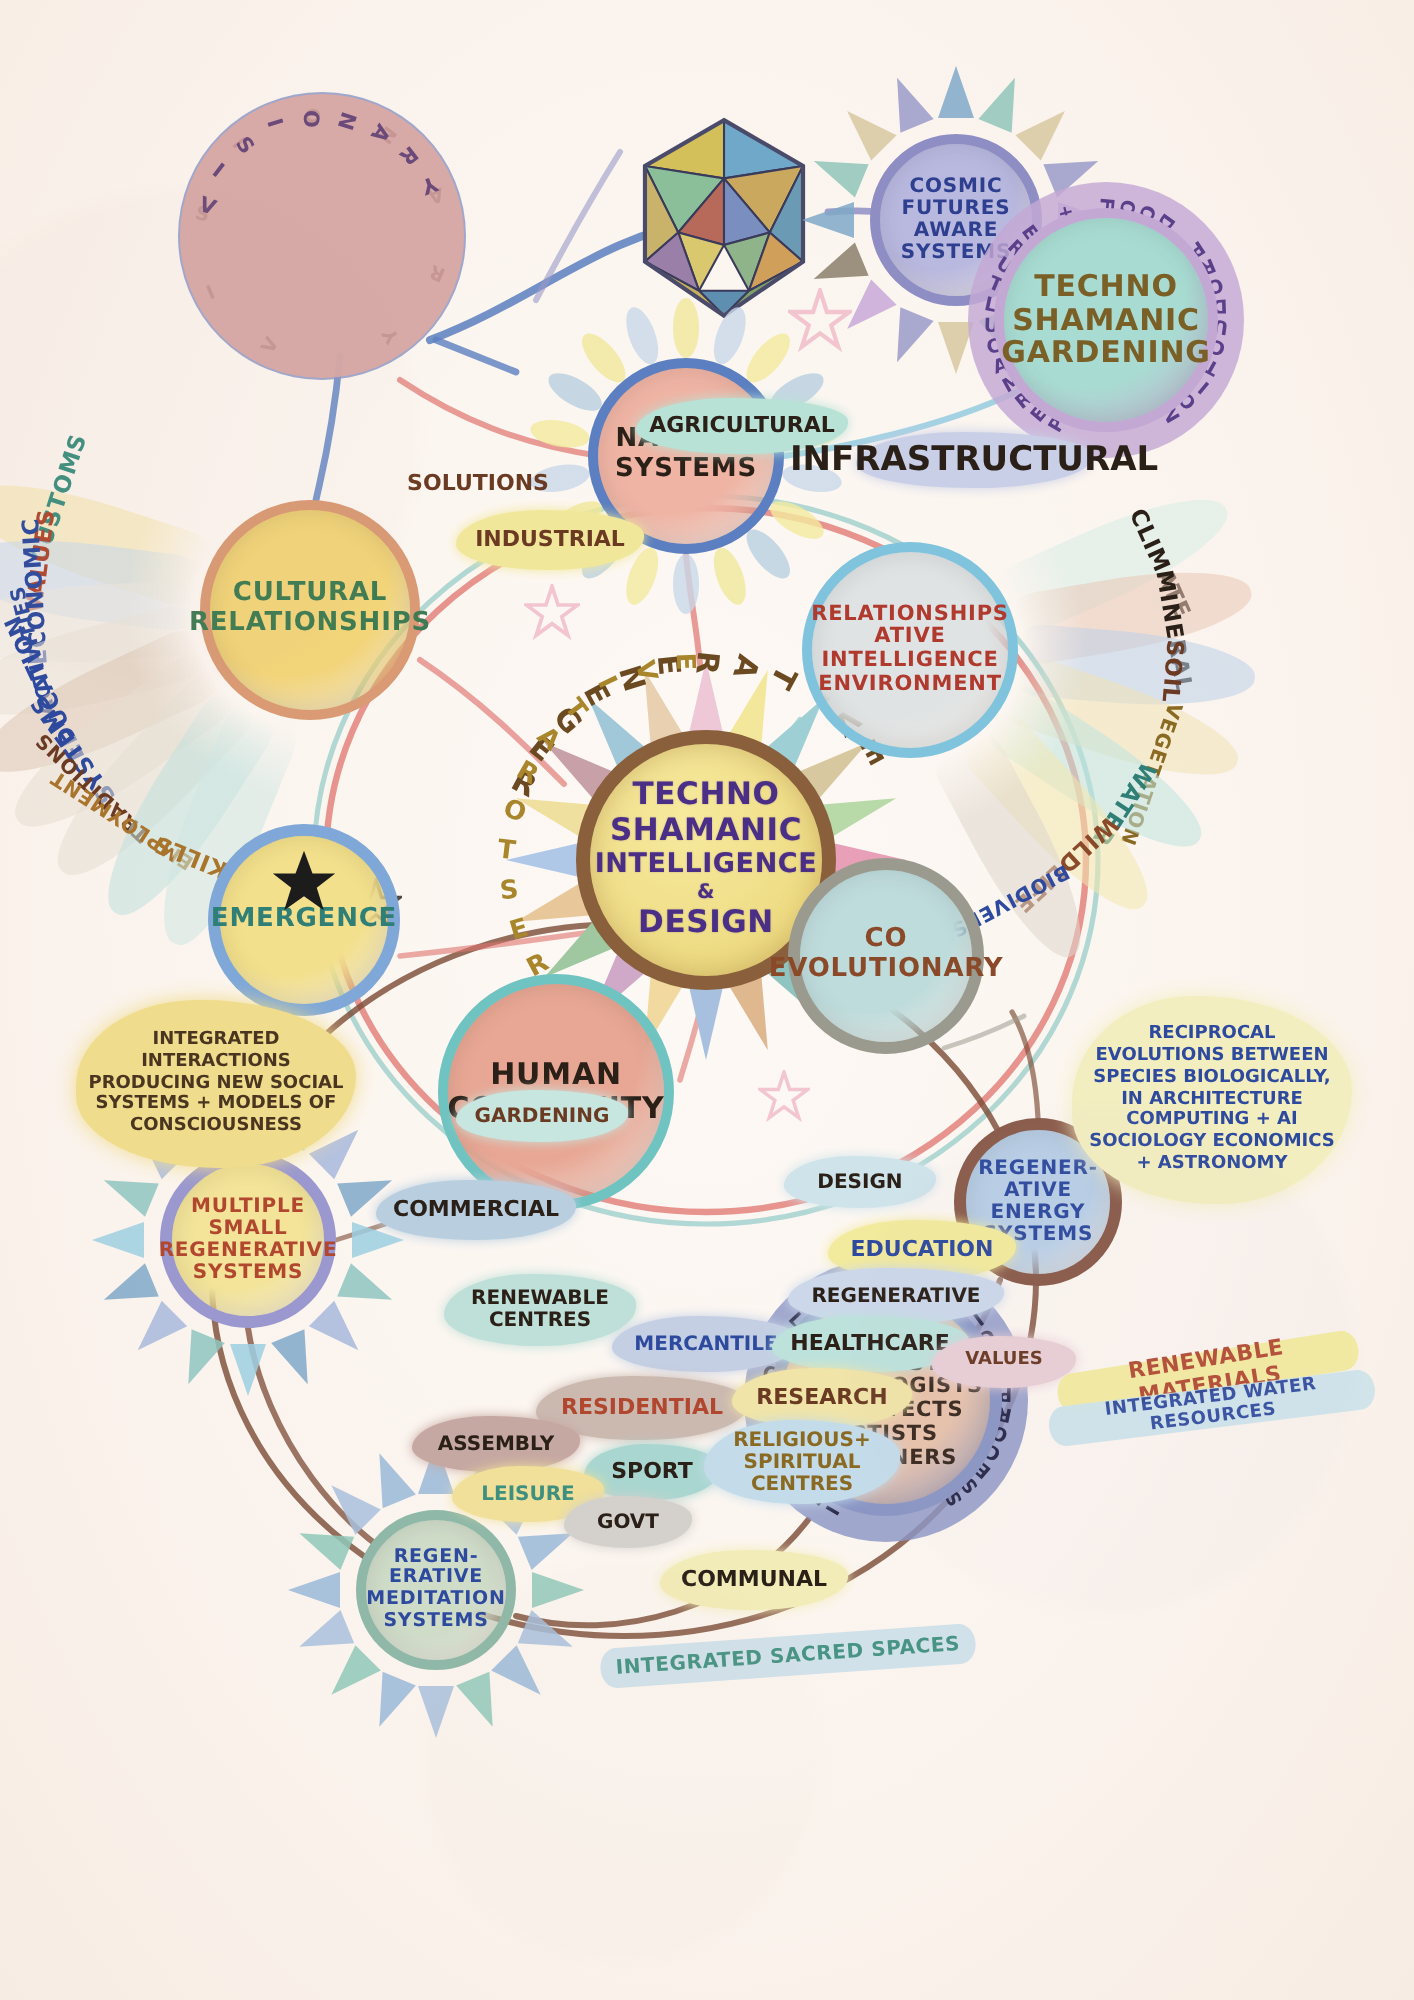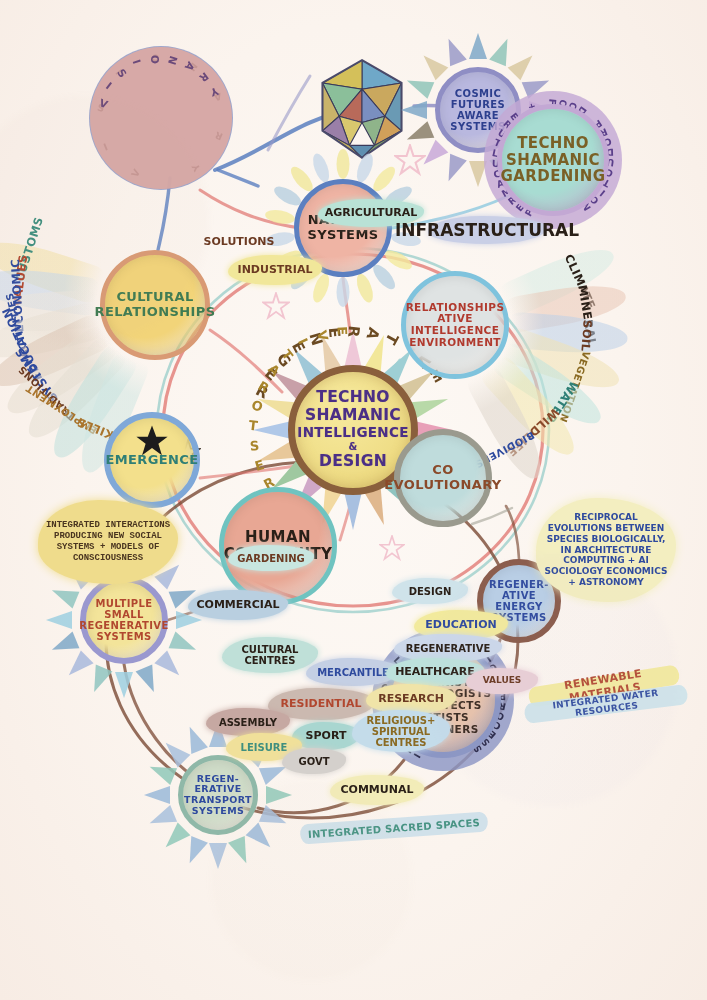--- a/index.html
+++ b/index.html
@@ -567,51 +567,51 @@
           <i style="--c: #a8c0dc; transform-origin: 50% 74px; transform: translate(-9px, -74px) rotate(247.5deg);"></i>
           <i style="--c: #9ab8d8; transform-origin: 50% 74px; transform: translate(-9px, -74px) rotate(270deg);"></i>
           <i style="--c: #8fc8b8; transform-origin: 50% 74px; transform: translate(-9px, -74px) rotate(292.5deg);"></i>
           <i style="--c: #a8c0dc; transform-origin: 50% 74px; transform: translate(-9px, -74px) rotate(315deg);"></i>
           <i style="--c: #9ab8d8; transform-origin: 50% 74px; transform: translate(-9px, -74px) rotate(337.5deg);"></i>
         </div>
         <div class="abs node ctr big" style="left: 34px; top: 34px; width: 80px; height: 80px; background: radial-gradient(circle at 38% 32%, rgb(207, 220, 200) 0%, rgb(207, 220, 200) 55%, rgba(0, 0, 0, 0.05) 100%); border: 5px solid rgb(143, 184, 168); color: rgb(46, 74, 158); box-shadow: rgba(0, 0, 0, 0.1) 0px 0px 12px inset; padding: 4px;">
           <div class="lbl" style="font-size: 9.5px;">
             <div>REGEN-</div>
             <div>ERATIVE</div>
-            <div>TRANSPORT</div>
+            <div>MEDITATION</div>
             <div>SYSTEMS</div>
           </div>
         </div>
       </div>
     </div>
   <div id="clouds-layer">
       <div class="cloud" style="left: 188px; top: 228px; width: 88px; min-height: 22px; background: transparent; color: rgb(107, 58, 34); font-size: 11px; border-radius: 46% 54% 50% 50% / 58% 42% 56% 44%;">SOLUTIONS</div>
       <div class="cloud" style="left: 228px; top: 255px; width: 80px; min-height: 24px; background: rgb(241, 231, 154); color: rgb(107, 58, 34); font-size: 11px; box-shadow: rgb(241, 231, 154) 0px 0px 6px; border-radius: 46% 54% 50% 50% / 58% 42% 56% 44%;">INDUSTRIAL</div>
       <div class="cloud" style="left: 318px; top: 199px; width: 92px; min-height: 22px; background: rgb(185, 226, 214); color: rgb(42, 32, 24); font-size: 11px; box-shadow: rgb(185, 226, 214) 0px 0px 6px; border-radius: 46% 54% 50% 50% / 58% 42% 56% 44%;">AGRICULTURAL</div>
       <div class="cloud" style="left: 428px; top: 216px; width: 104px; min-height: 22px; background: rgb(201, 207, 230); color: rgb(42, 32, 24); font-size: 17px; box-shadow: rgb(201, 207, 230) 0px 0px 6px; border-radius: 46% 54% 50% 50% / 58% 42% 56% 44%;">INFRASTRUCTURAL</div>
       <div class="cloud" style="left: 228px; top: 545px; width: 72px; min-height: 20px; background: rgb(200, 230, 224); color: rgb(107, 58, 34); font-size: 10px; box-shadow: rgb(200, 230, 224) 0px 0px 6px; border-radius: 46% 54% 50% 50% / 58% 42% 56% 44%;">GARDENING</div>
       <div class="cloud" style="left: 392px; top: 578px; width: 62px; min-height: 20px; background: rgb(207, 227, 234); color: rgb(42, 32, 24); font-size: 10px; box-shadow: rgb(207, 227, 234) 0px 0px 6px; border-radius: 46% 54% 50% 50% / 58% 42% 56% 44%;">DESIGN</div>
       <div class="cloud" style="left: 188px; top: 590px; width: 86px; min-height: 24px; background: rgb(185, 207, 224); color: rgb(42, 32, 24); font-size: 11px; box-shadow: rgb(185, 207, 224) 0px 0px 6px; border-radius: 46% 54% 50% 50% / 58% 42% 56% 44%;">COMMERCIAL</div>
       <div class="cloud" style="left: 414px; top: 610px; width: 80px; min-height: 24px; background: rgb(242, 234, 156); color: rgb(46, 74, 158); font-size: 11px; box-shadow: rgb(242, 234, 156) 0px 0px 6px; border-radius: 46% 54% 50% 50% / 58% 42% 56% 44%;">EDUCATION</div>
-      <div class="cloud" style="left: 222px; top: 637px; width: 82px; min-height: 30px; background: rgb(191, 224, 216); color: rgb(42, 32, 24); font-size: 10px; box-shadow: rgb(191, 224, 216) 0px 0px 6px; border-radius: 46% 54% 50% 50% / 58% 42% 56% 44%;">CULTURAL CENTRES</div>
+      <div class="cloud" style="left: 222px; top: 637px; width: 82px; min-height: 30px; background: rgb(191, 224, 216); color: rgb(42, 32, 24); font-size: 10px; box-shadow: rgb(191, 224, 216) 0px 0px 6px; border-radius: 46% 54% 50% 50% / 58% 42% 56% 44%;">RENEWABLE CENTRES</div>
       <div class="cloud" style="left: 306px; top: 658px; width: 80px; min-height: 22px; background: rgb(196, 207, 228); color: rgb(46, 74, 158); font-size: 10px; box-shadow: rgb(196, 207, 228) 0px 0px 6px; border-radius: 46% 54% 50% 50% / 58% 42% 56% 44%;">MERCANTILE</div>
       <div class="cloud" style="left: 394px; top: 634px; width: 94px; min-height: 22px; background: rgb(204, 216, 234); color: rgb(42, 32, 24); font-size: 10px; box-shadow: rgb(204, 216, 234) 0px 0px 6px; border-radius: 46% 54% 50% 50% / 58% 42% 56% 44%;">REGENERATIVE</div>
       <div class="cloud" style="left: 386px; top: 658px; width: 84px; min-height: 22px; background: rgb(189, 226, 220); color: rgb(42, 32, 24); font-size: 11px; box-shadow: rgb(189, 226, 220) 0px 0px 6px; border-radius: 46% 54% 50% 50% / 58% 42% 56% 44%;">HEALTHCARE</div>
       <div class="cloud" style="left: 466px; top: 668px; width: 58px; min-height: 20px; background: rgb(233, 207, 214); color: rgb(107, 58, 34); font-size: 9px; box-shadow: rgb(233, 207, 214) 0px 0px 6px; border-radius: 46% 54% 50% 50% / 58% 42% 56% 44%;">VALUES</div>
       <div class="cloud" style="left: 268px; top: 688px; width: 92px; min-height: 26px; background: rgb(203, 185, 176); color: rgb(177, 71, 47); font-size: 11px; box-shadow: rgb(203, 185, 176) 0px 0px 6px; border-radius: 46% 54% 50% 50% / 58% 42% 56% 44%;">RESIDENTIAL</div>
       <div class="cloud" style="left: 366px; top: 684px; width: 76px; min-height: 24px; background: rgb(240, 228, 168); color: rgb(107, 58, 34); font-size: 11px; box-shadow: rgb(240, 228, 168) 0px 0px 6px; border-radius: 46% 54% 50% 50% / 58% 42% 56% 44%;">RESEARCH</div>
       <div class="cloud" style="left: 206px; top: 708px; width: 70px; min-height: 22px; background: rgb(198, 168, 162); color: rgb(42, 32, 24); font-size: 10px; box-shadow: rgb(198, 168, 162) 0px 0px 6px; border-radius: 46% 54% 50% 50% / 58% 42% 56% 44%;">ASSEMBLY</div>
       <div class="cloud" style="left: 292px; top: 722px; width: 54px; min-height: 22px; background: rgb(169, 214, 208); color: rgb(42, 32, 24); font-size: 11px; box-shadow: rgb(169, 214, 208) 0px 0px 6px; border-radius: 46% 54% 50% 50% / 58% 42% 56% 44%;">SPORT</div>
       <div class="cloud" style="left: 352px; top: 710px; width: 84px; min-height: 36px; background: rgb(196, 220, 234); color: rgb(138, 106, 34); font-size: 10px; box-shadow: rgb(196, 220, 234) 0px 0px 6px; border-radius: 46% 54% 50% 50% / 58% 42% 56% 44%;">RELIGIOUS+ SPIRITUAL CENTRES</div>
       <div class="cloud" style="left: 226px; top: 733px; width: 62px; min-height: 22px; background: rgb(240, 224, 154); color: rgb(63, 143, 127); font-size: 10px; box-shadow: rgb(240, 224, 154) 0px 0px 6px; border-radius: 46% 54% 50% 50% / 58% 42% 56% 44%;">LEISURE</div>
       <div class="cloud" style="left: 282px; top: 748px; width: 50px; min-height: 20px; background: rgb(212, 208, 204); color: rgb(42, 32, 24); font-size: 10px; box-shadow: rgb(212, 208, 204) 0px 0px 6px; border-radius: 46% 54% 50% 50% / 58% 42% 56% 44%;">GOVT</div>
       <div class="cloud" style="left: 330px; top: 775px; width: 80px; min-height: 24px; background: rgb(242, 236, 184); color: rgb(42, 32, 24); font-size: 11px; box-shadow: rgb(242, 236, 184) 0px 0px 6px; border-radius: 46% 54% 50% 50% / 58% 42% 56% 44%;">COMMUNAL</div>
     </div>
   <div id="bigclouds-layer">
-      <div class="cloud" style="left: 38px; top: 500px; width: 128px; height: 72px; background: rgb(239, 220, 140); color: rgb(74, 53, 32); font-size: 9px; line-height: 1.22; box-shadow: rgb(239, 220, 140) 0px 0px 10px; border-radius: 44% 56% 48% 52% / 52% 46% 56% 44%; padding: 6px; font-family: Liberation Mono, monospace;">INTEGRATED INTERACTIONS PRODUCING NEW SOCIAL SYSTEMS + MODELS OF CONSCIOUSNESS</div>
+      <div class="cloud" style="left: 38px; top: 500px; width: 128px; height: 72px; background: rgb(239, 220, 140); color: rgb(74, 53, 32); font-size: 9px; line-height: 1.22; box-shadow: rgb(239, 220, 140) 0px 0px 10px; border-radius: 44% 56% 48% 52% / 52% 46% 56% 44%; padding: 6px;">INTEGRATED INTERACTIONS PRODUCING NEW SOCIAL SYSTEMS + MODELS OF CONSCIOUSNESS</div>
       <div class="cloud" style="left: 536px; top: 498px; width: 128px; height: 92px; background: rgb(243, 238, 192); color: rgb(46, 74, 158); font-size: 9px; line-height: 1.22; box-shadow: rgb(243, 238, 192) 0px 0px 10px; border-radius: 44% 56% 48% 52% / 52% 46% 56% 44%; padding: 6px;">RECIPROCAL EVOLUTIONS BETWEEN SPECIES BIOLOGICALLY, IN ARCHITECTURE COMPUTING + AI SOCIOLOGY ECONOMICS + ASTRONOMY</div>
     </div>
   <div id="banners-layer">
       <div class="abs ctr" style="left: 528px; top: 676px; width: 152px; height: 20px; background: rgb(243, 234, 158); color: rgb(177, 71, 47); font-size: 11px; font-weight: bold; transform: rotate(-9deg); border-radius: 8px / 10px; opacity: 0.95; letter-spacing: 0.3px;">RENEWABLE MATERIALS</div>
       <div class="abs ctr" style="left: 524px; top: 694px; width: 164px; height: 20px; background: rgb(207, 228, 234); color: rgb(46, 74, 158); font-size: 9px; font-weight: bold; transform: rotate(-7deg); border-radius: 8px / 10px; opacity: 0.95; letter-spacing: 0.3px;">INTEGRATED WATER RESOURCES</div>
       <div class="abs ctr" style="left: 300px; top: 818px; width: 188px; height: 20px; background: rgb(207, 224, 234); color: rgb(63, 143, 127); font-size: 10px; font-weight: bold; transform: rotate(-4deg); border-radius: 8px / 10px; opacity: 0.95; letter-spacing: 0.3px;">INTEGRATED SACRED SPACES</div>
     </div>
 
   <div class="grain"></div>
 </div>

